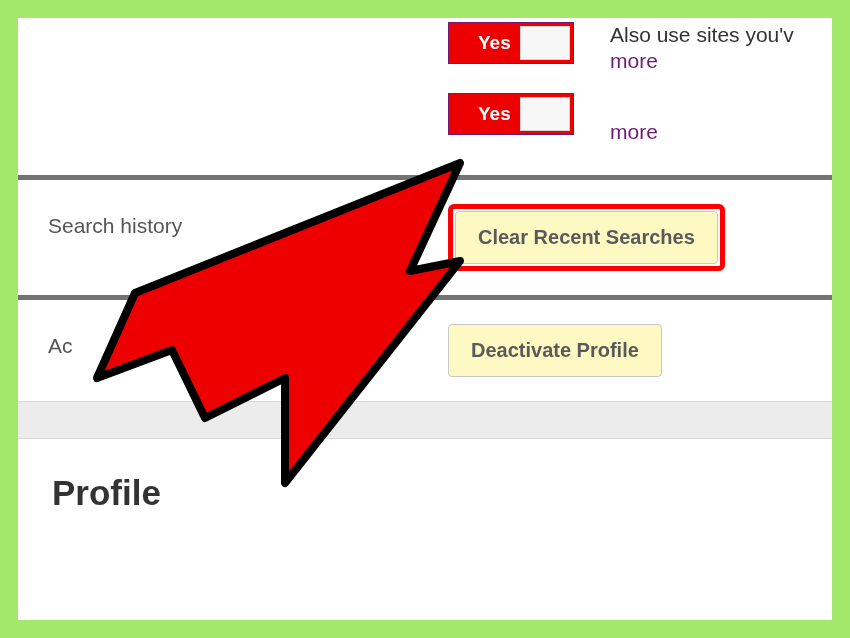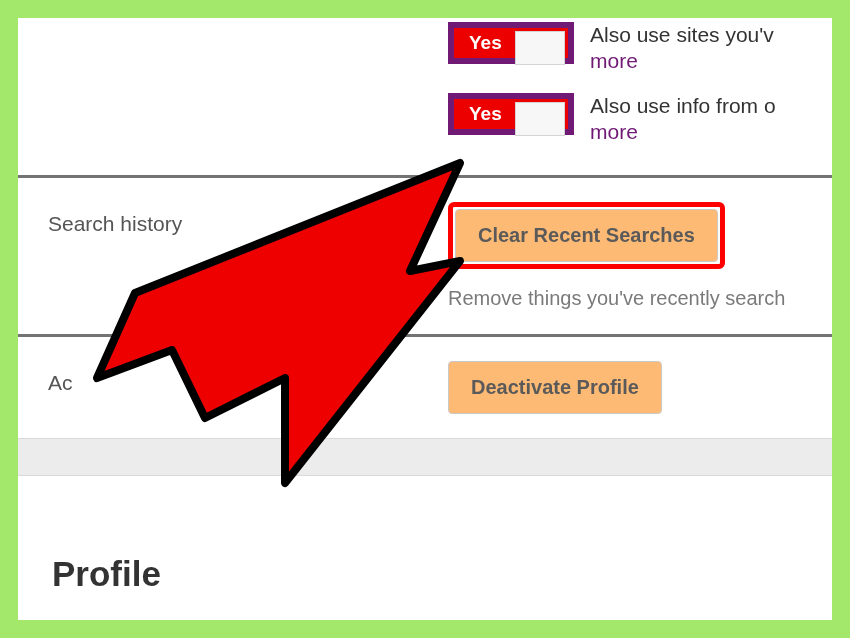--- a/index.html
+++ b/index.html
@@ -10,21 +10,21 @@
       padding: 18px;
     }
     .window {
       background: #fff;
       width: 814px;
       height: 602px;
       position: relative;
       overflow: hidden;
     }
     .row {
-      border-top: 3px solid #737373;
+      border-top: 5px solid #737373;
       padding: 24px 0 24px 30px;
       display: flex;
       align-items: flex-start;
     }
     .row.first { border-top: none; padding-top: 4px; padding-bottom: 30px; }
     .label-col {
       width: 400px;
       flex: 0 0 400px;
       color: #555;
       font-size: 21px;
@@ -35,53 +35,53 @@
     }
     .toggle-row {
       display: flex;
       align-items: flex-start;
       margin-bottom: 18px;
     }
     .toggle {
       width: 126px;
       height: 42px;
       background: #ec0000;
-      border: 6px solid #701a75;
+      border: 1px solid #701a75;
       display: flex;
       align-items: center;
-      padding: 3px;
+      padding: 17px;
       position: relative;
     }
     .toggle-text {
       color: #fff;
       font-weight: bold;
       font-size: 19px;
       margin-left: 12px;
     }
     .toggle-knob {
       position: absolute;
       right: 3px;
       top: 3px;
       width: 50px;
       height: 34px;
       background: #f7f7f7;
       border: 1px solid #d5d5d5;
     }
     .toggle-desc {
-      margin-left: 16px;
+      margin-left: 36px;
       color: #333;
       font-size: 21px;
       line-height: 1.25;
     }
     .toggle-desc .more {
       color: #701a75;
     }
     .btn {
       display: inline-block;
-      background: #fdba74;
+      background: #fef9c3;
       border: 1px solid #c9c9c9;
       border-radius: 4px;
       color: #5a5a5a;
       font-size: 20px;
       font-weight: 600;
       padding: 14px 22px;
       cursor: pointer;
     }
     .highlight-wrap {
       display: inline-block;
@@ -98,21 +98,20 @@
       background: #ececec;
       border-top: 1px solid #d9d9d9;
       border-bottom: 1px solid #d9d9d9;
       height: 38px;
     }
     .profile {
       padding: 34px 0 60px 34px;
       font-size: 35px;
       font-weight: bold;
       color: #333;
-      margin-top: 44px;
     }
     
     .arrow {
       position: absolute;
       left: 72px;
       top: 135px;
       width: 380px;
       height: 335px;
       pointer-events: none;
     }
@@ -136,35 +135,34 @@
           <span class="more">more</span>
         </div>
       </div>
 
       <div class="toggle-row" style="margin-bottom:0">
         <div class="toggle">
           <span class="toggle-text">Yes</span>
           <span class="toggle-knob"></span>
         </div>
         <div class="toggle-desc">
-          <span>Also use info from o</span><br>
+          <br>
           <span class="more">more</span>
         </div>
       </div>
 
     </div>
   </div>
 
   <div class="row">
     <div class="label-col">Search history</div>
     <div class="control-col">
       <span class="highlight-wrap">
         <button class="btn">Clear Recent Searches</button>
       </span>
-      <div class="helper">Remove things you've recently search</div>
     </div>
   </div>
 
   <div class="row">
     <div class="label-col">Ac</div>
     <div class="control-col">
       <button class="btn">Deactivate Profile</button>
     </div>
   </div>
 

